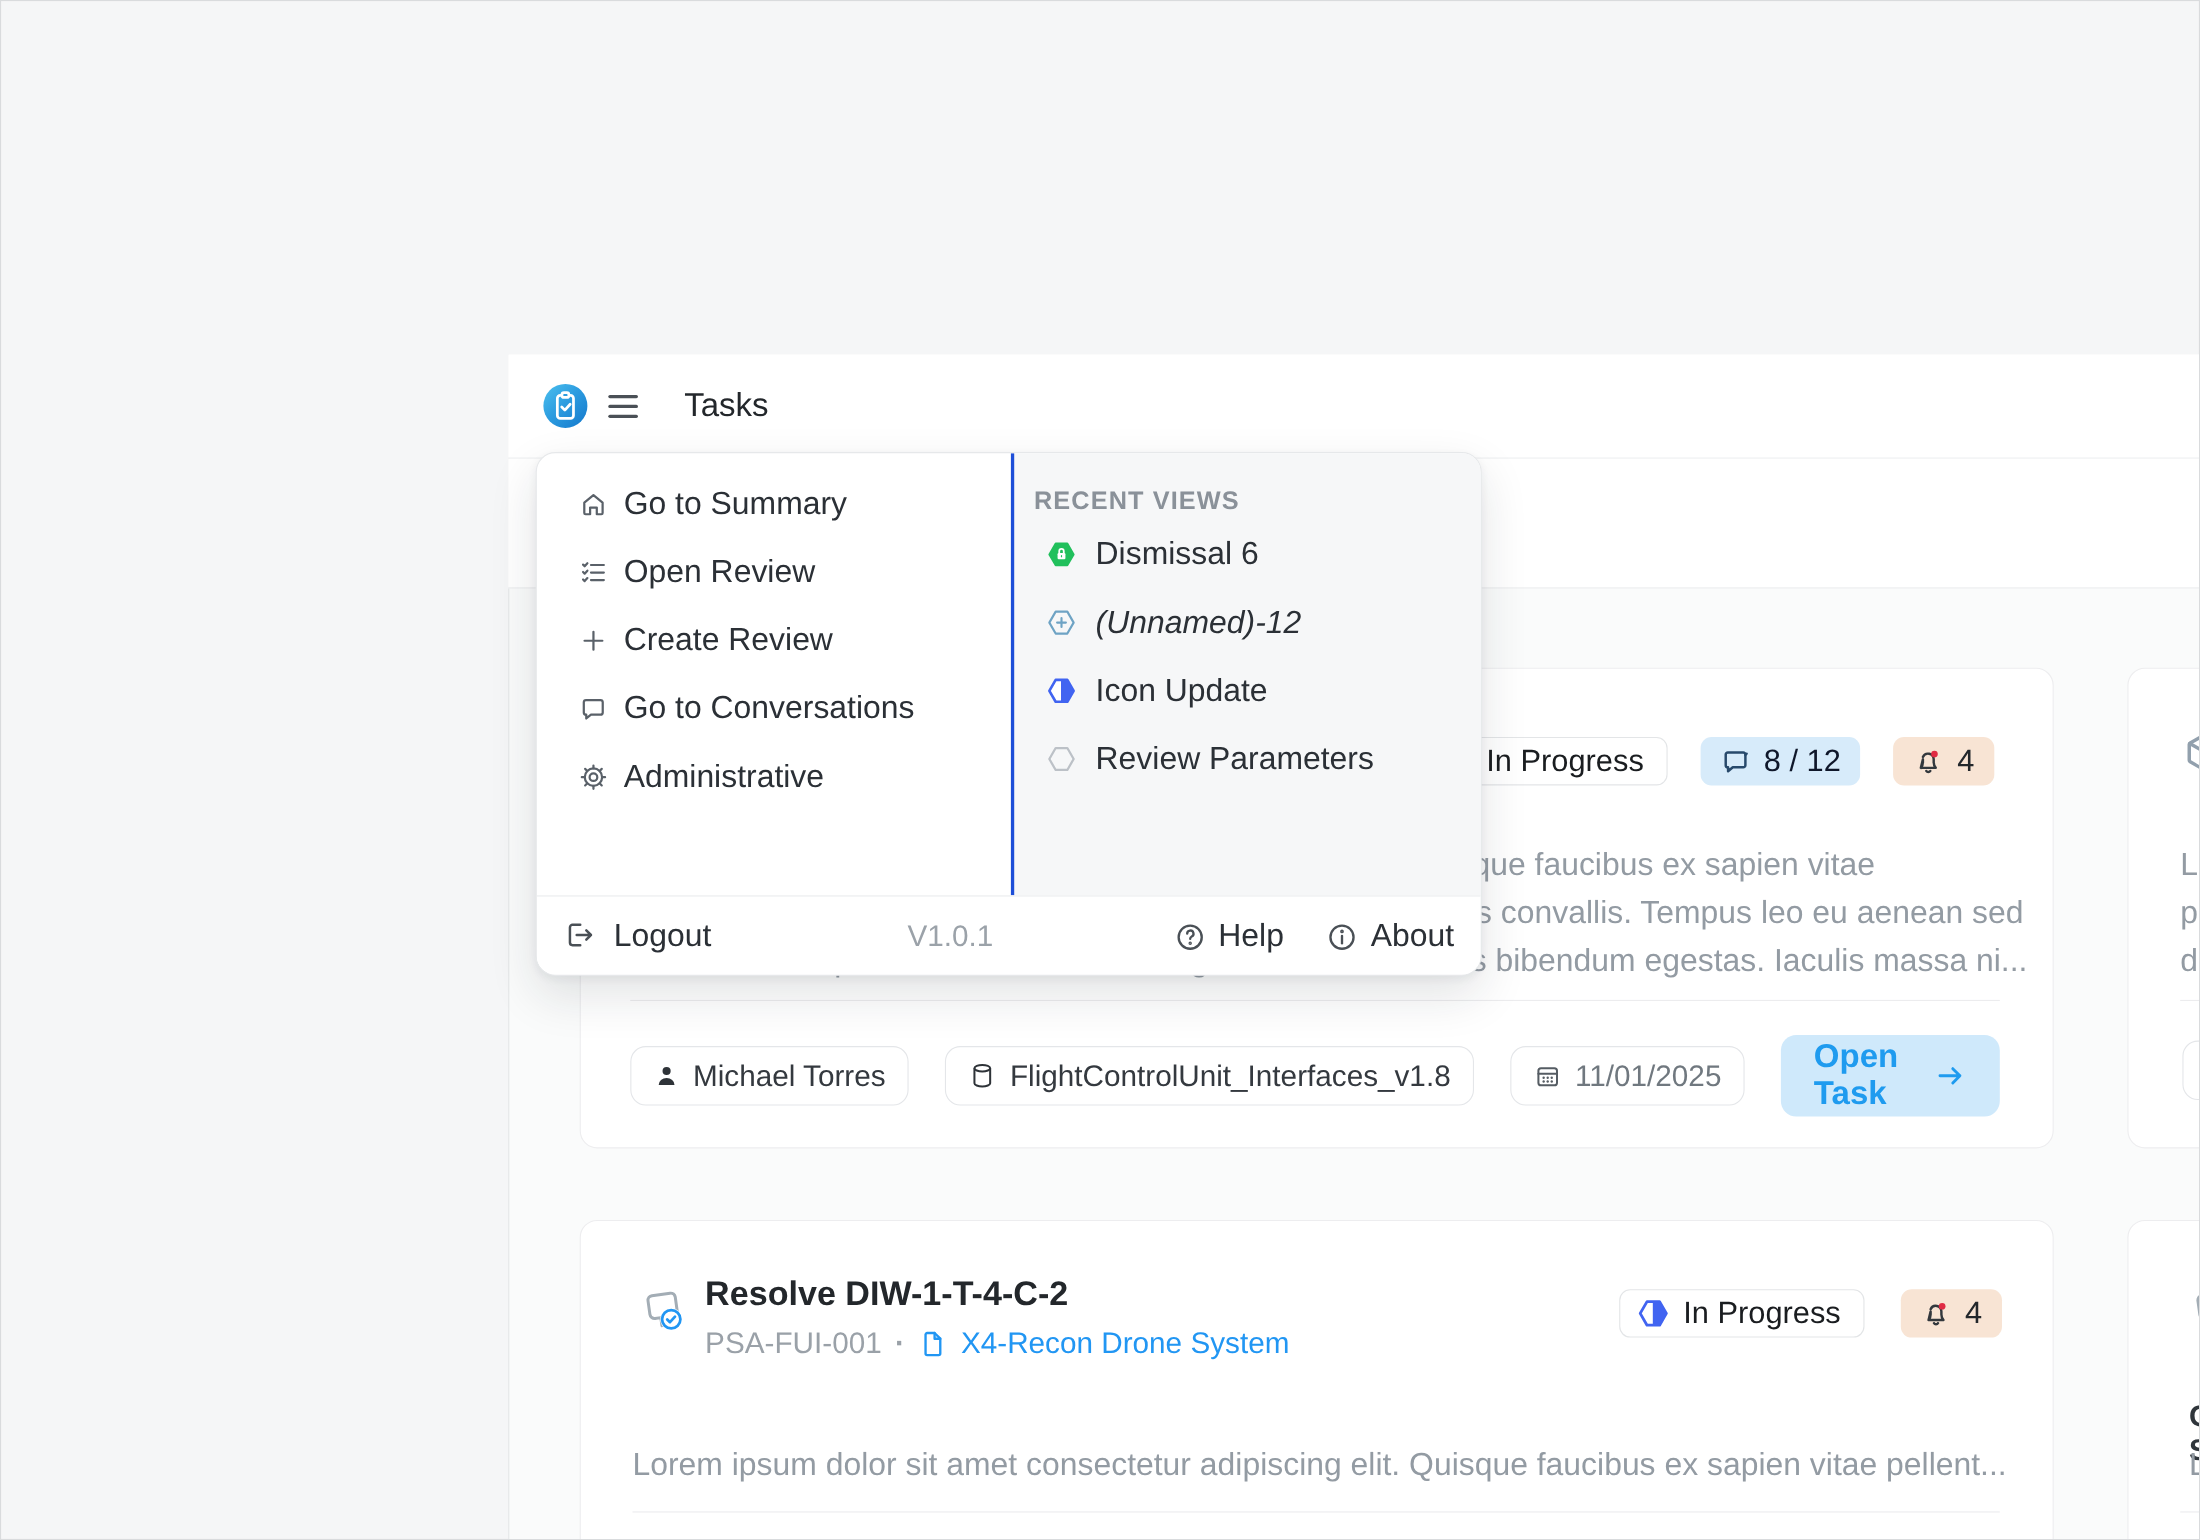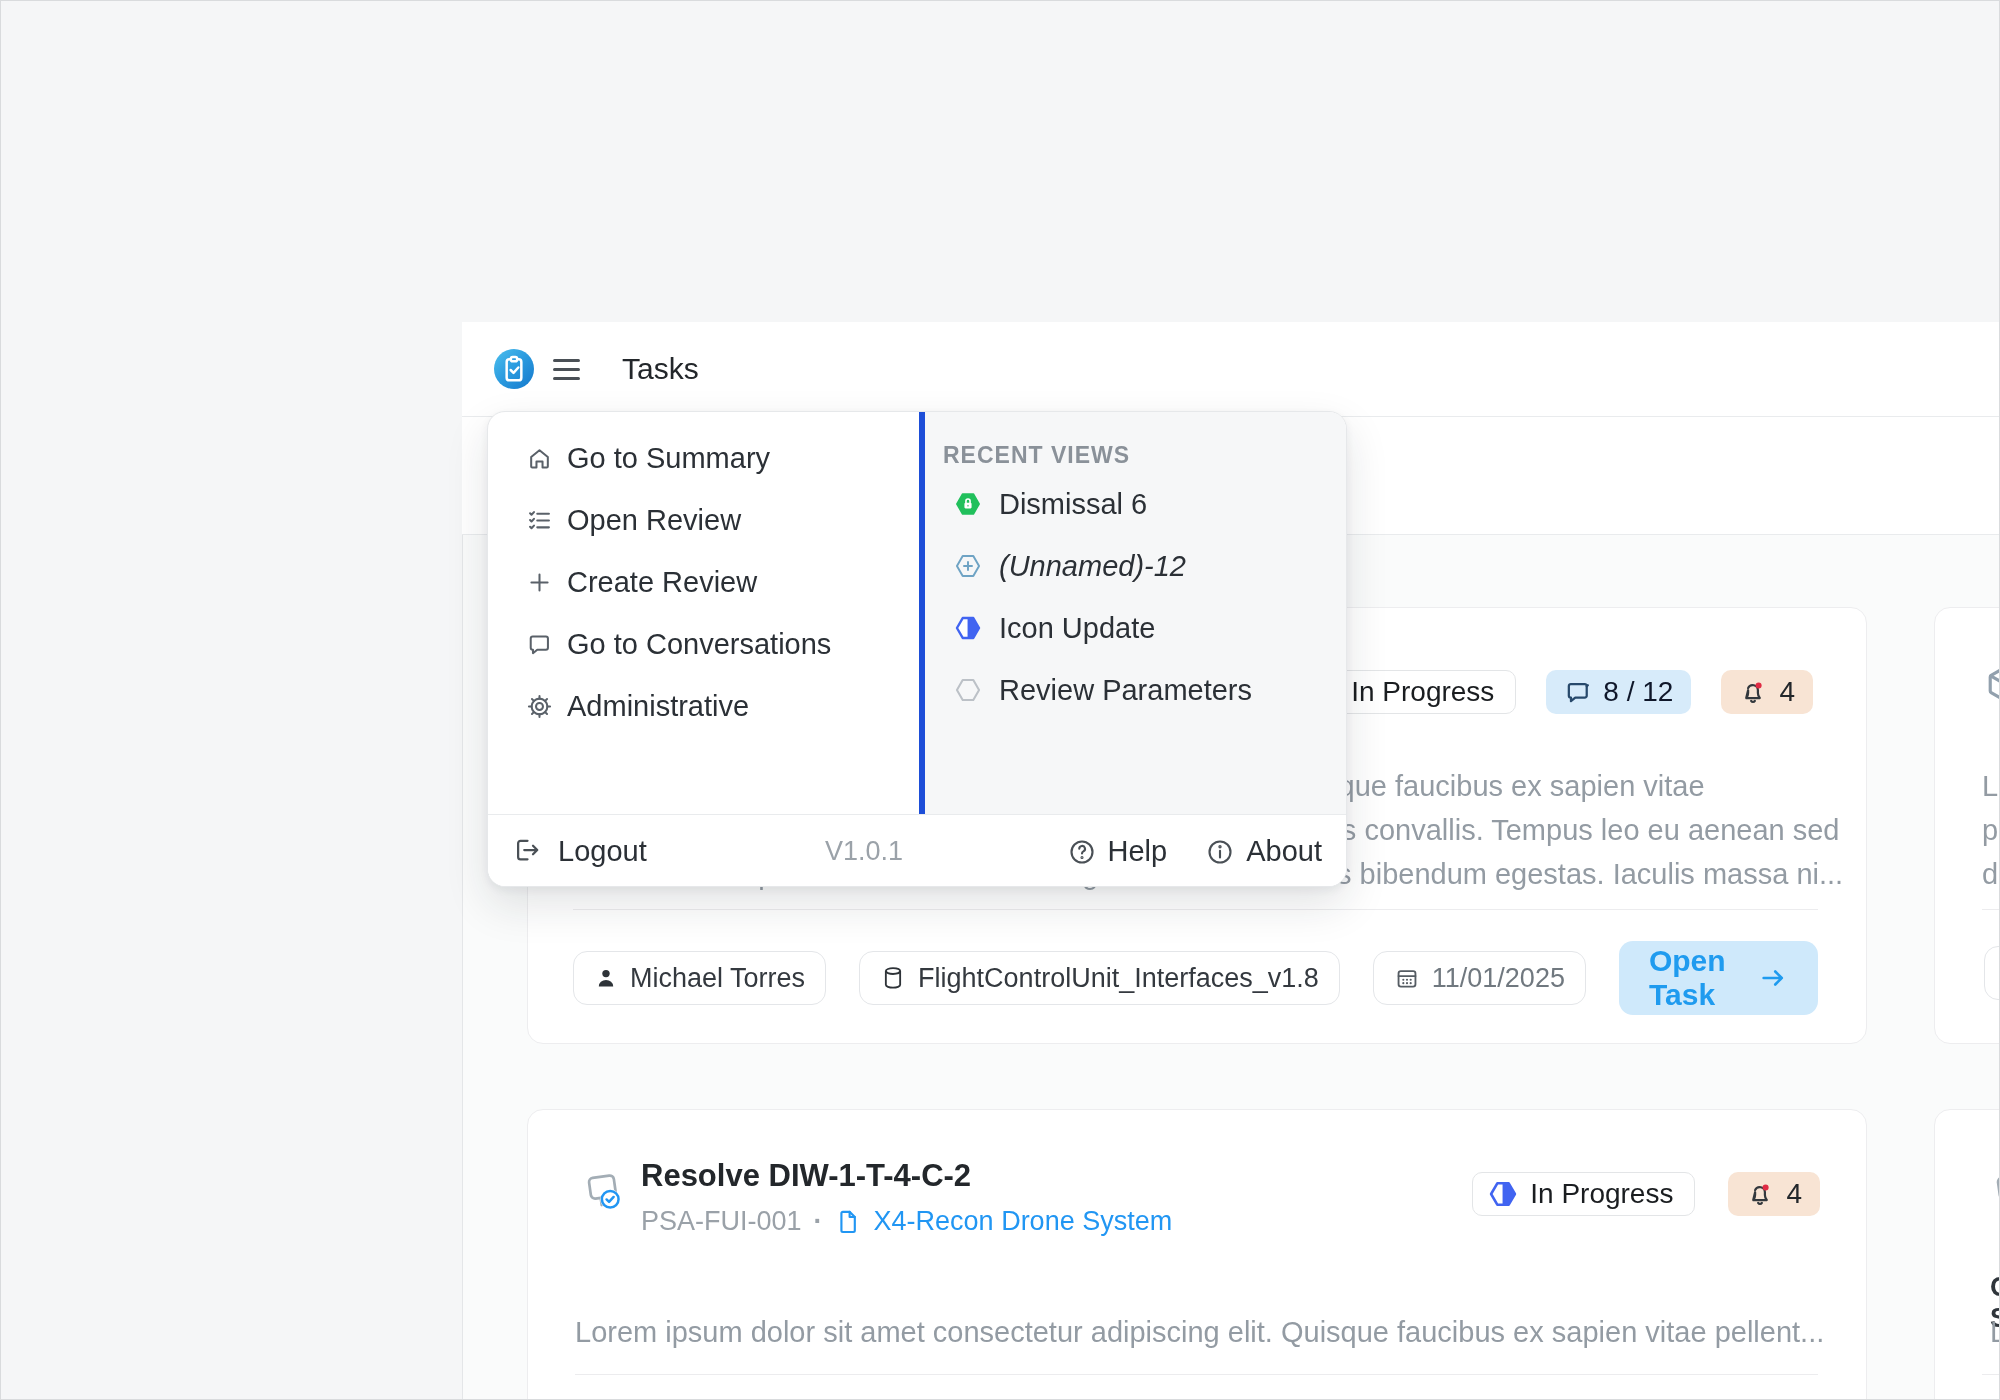--- a/index.html
+++ b/index.html
@@ -78,21 +78,21 @@
   .rc2 .excerpt { left:55px; }
 
   
   .menu { position:absolute; left:486px; top:398px; width:860px; height:476px; z-index:50;
           background:#fff; border:1px solid #e6e8ea; border-radius:18px; overflow:hidden;
           box-shadow:0 18px 44px rgba(25,35,45,.12), 0 3px 8px rgba(25,35,45,.06);margin-top:12px; }
   .menu-cols { display:flex; height:402px; }
   .menu-left { width:432px; padding-top:15px; }
   .menu-item { height:62px; display:flex; align-items:center; gap:14px; padding-left:38px;
                font-size:29px; color:#2b3036; cursor:pointer; }
-  .menu-right { width:428px; background:#f6f7f8; border-left:6px solid #1d4ed8; }
+  .menu-right { width:428px; background:#f6f7f8; border-left:3px solid #1d4ed8; }
   .recent-heading { margin:30px 0 4px 18px; font-size:23px; font-weight:600; color:#8a9199;
                     letter-spacing:1px; }
   .recent-item { height:62px; display:flex; align-items:center; gap:18px; padding-left:30px;
                  font-size:29px; color:#2b3036; cursor:pointer; }
   .recent-item.italic span.lbl { font-style:italic; }
   .menu-footer { height:74px; border-top:1px solid #e9ebed; background:#fff; display:flex;
                  align-items:center; padding:0 24px; position:relative; }
   .logout { display:flex; align-items:flex-start; gap:16px; font-size:29px; color:#2b3036; cursor:pointer; }
   .version { position:absolute; left:337px; font-size:27px; color:#9ba2a9; }
   .footer-right { margin-left:auto; display:flex; align-items:center; gap:38px; }

